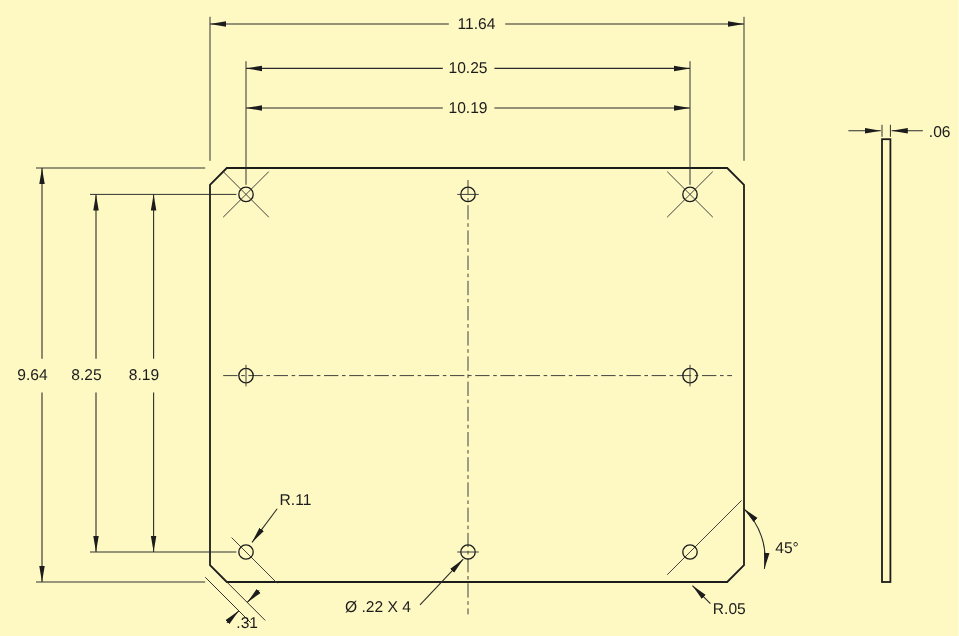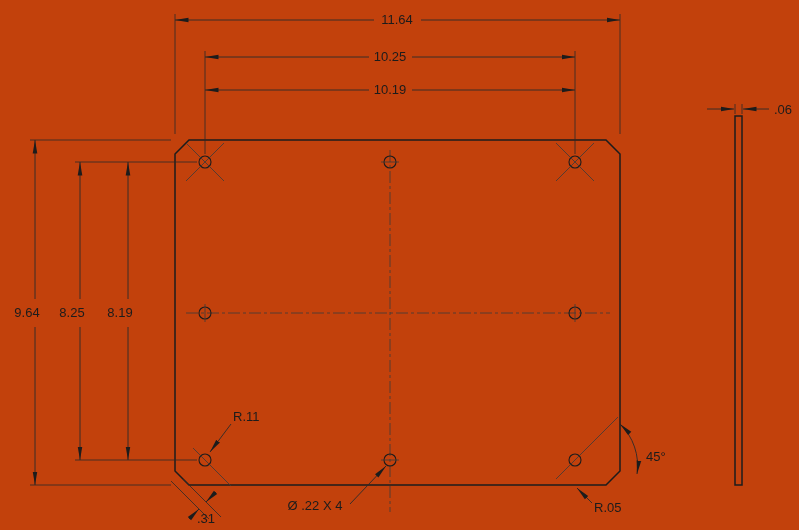--- a/index.html
+++ b/index.html
@@ -1,16 +1,16 @@
 <!DOCTYPE html>
 <html><head>
 <meta charset="utf-8">
 <style>
   html,body{margin:0;padding:0;background:#ffffff;}
-  .sheet{width:799px;height:530px;position:relative;background:#c2410c;overflow:hidden;}
+  .sheet{width:799px;height:530px;position:relative;background:#fef9c3;overflow:hidden;}
   svg{display:block;}
   .outline{stroke:#1c1c1c;stroke-width:1.5;fill:none;}
   .hole{stroke:#1c1c1c;stroke-width:1.1;fill:none;}
   .dim{stroke:#2a2a2a;stroke-width:0.9;fill:none;}
   .ext{stroke:#2a2a2a;stroke-width:0.8;fill:none;}
   .cl{stroke:#3a3a3a;stroke-width:0.8;fill:none;stroke-dasharray:12 3 3 3;}
   .tick{stroke:#3a3a3a;stroke-width:0.8;fill:none;}
   .dimtext{font-family:"Liberation Sans", sans-serif;font-size:13px;fill:#1c1c1c;}
 </style>
 </head>

